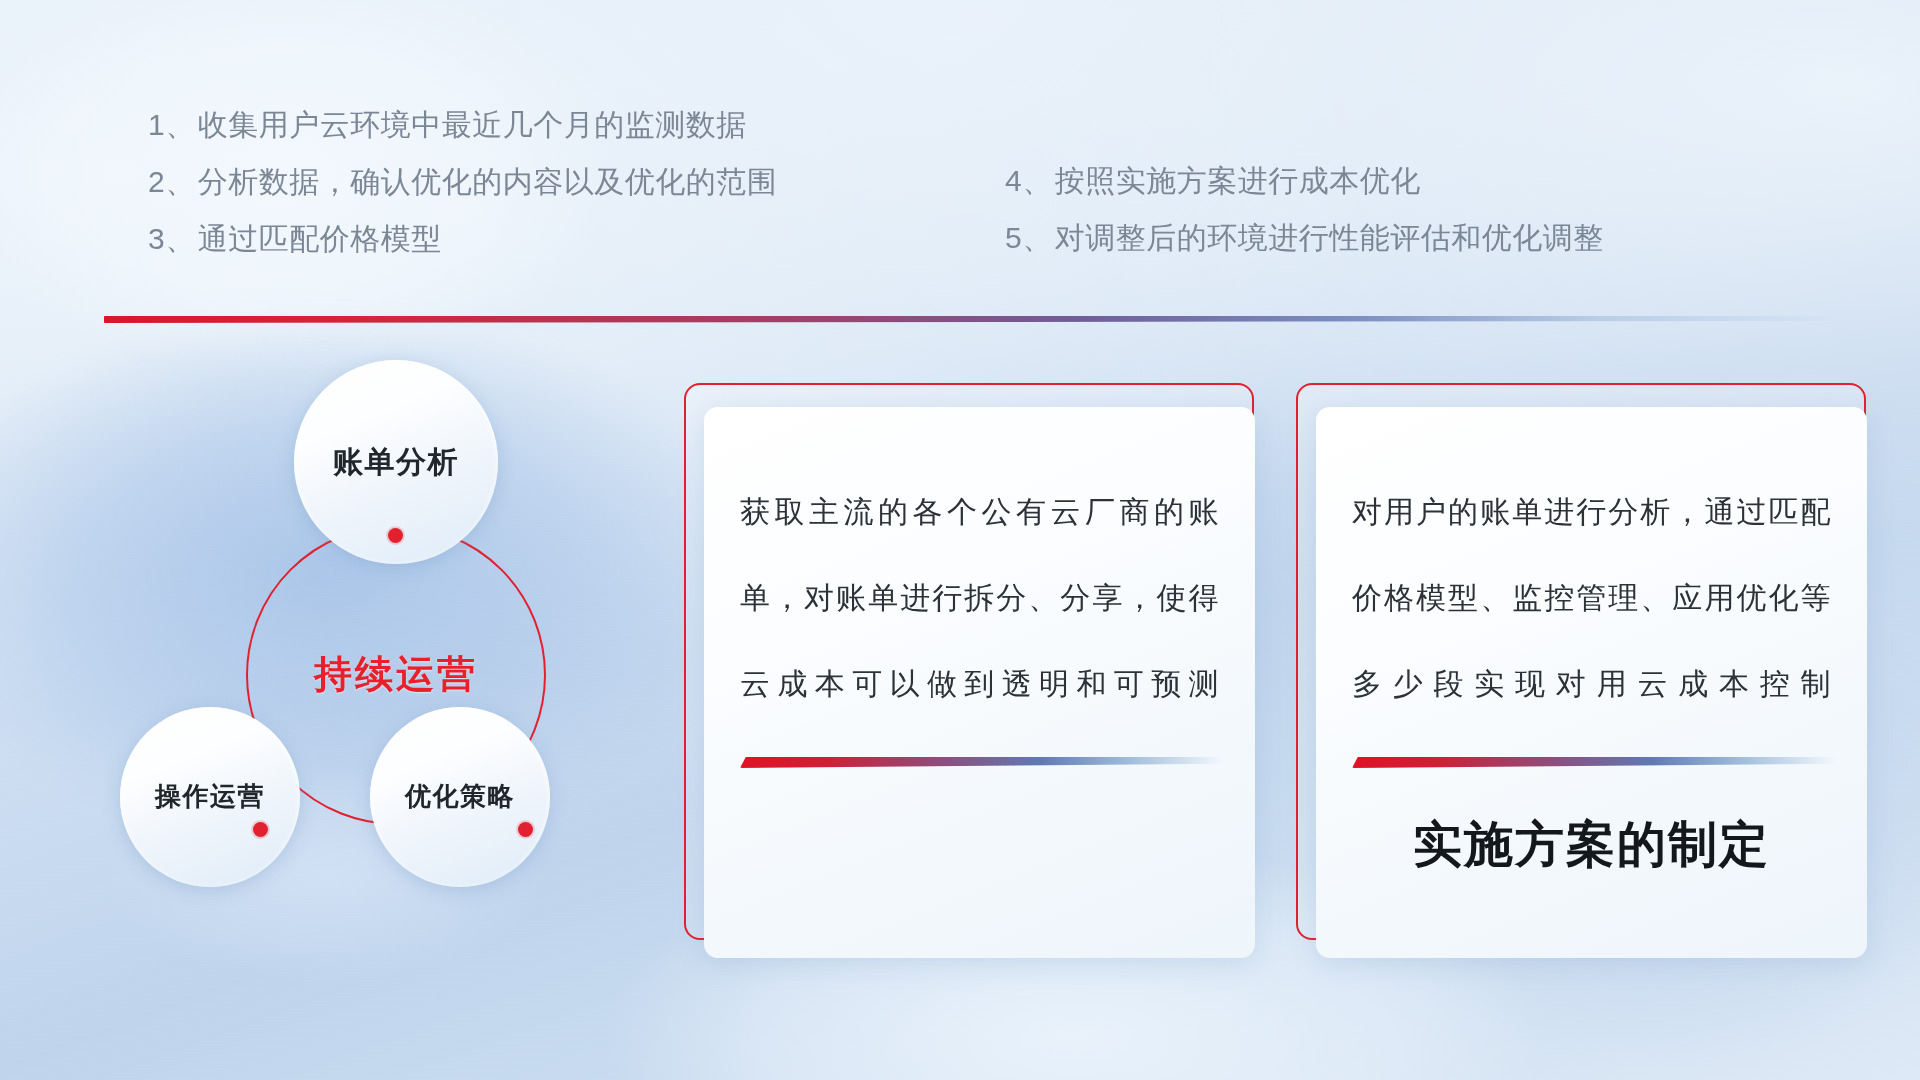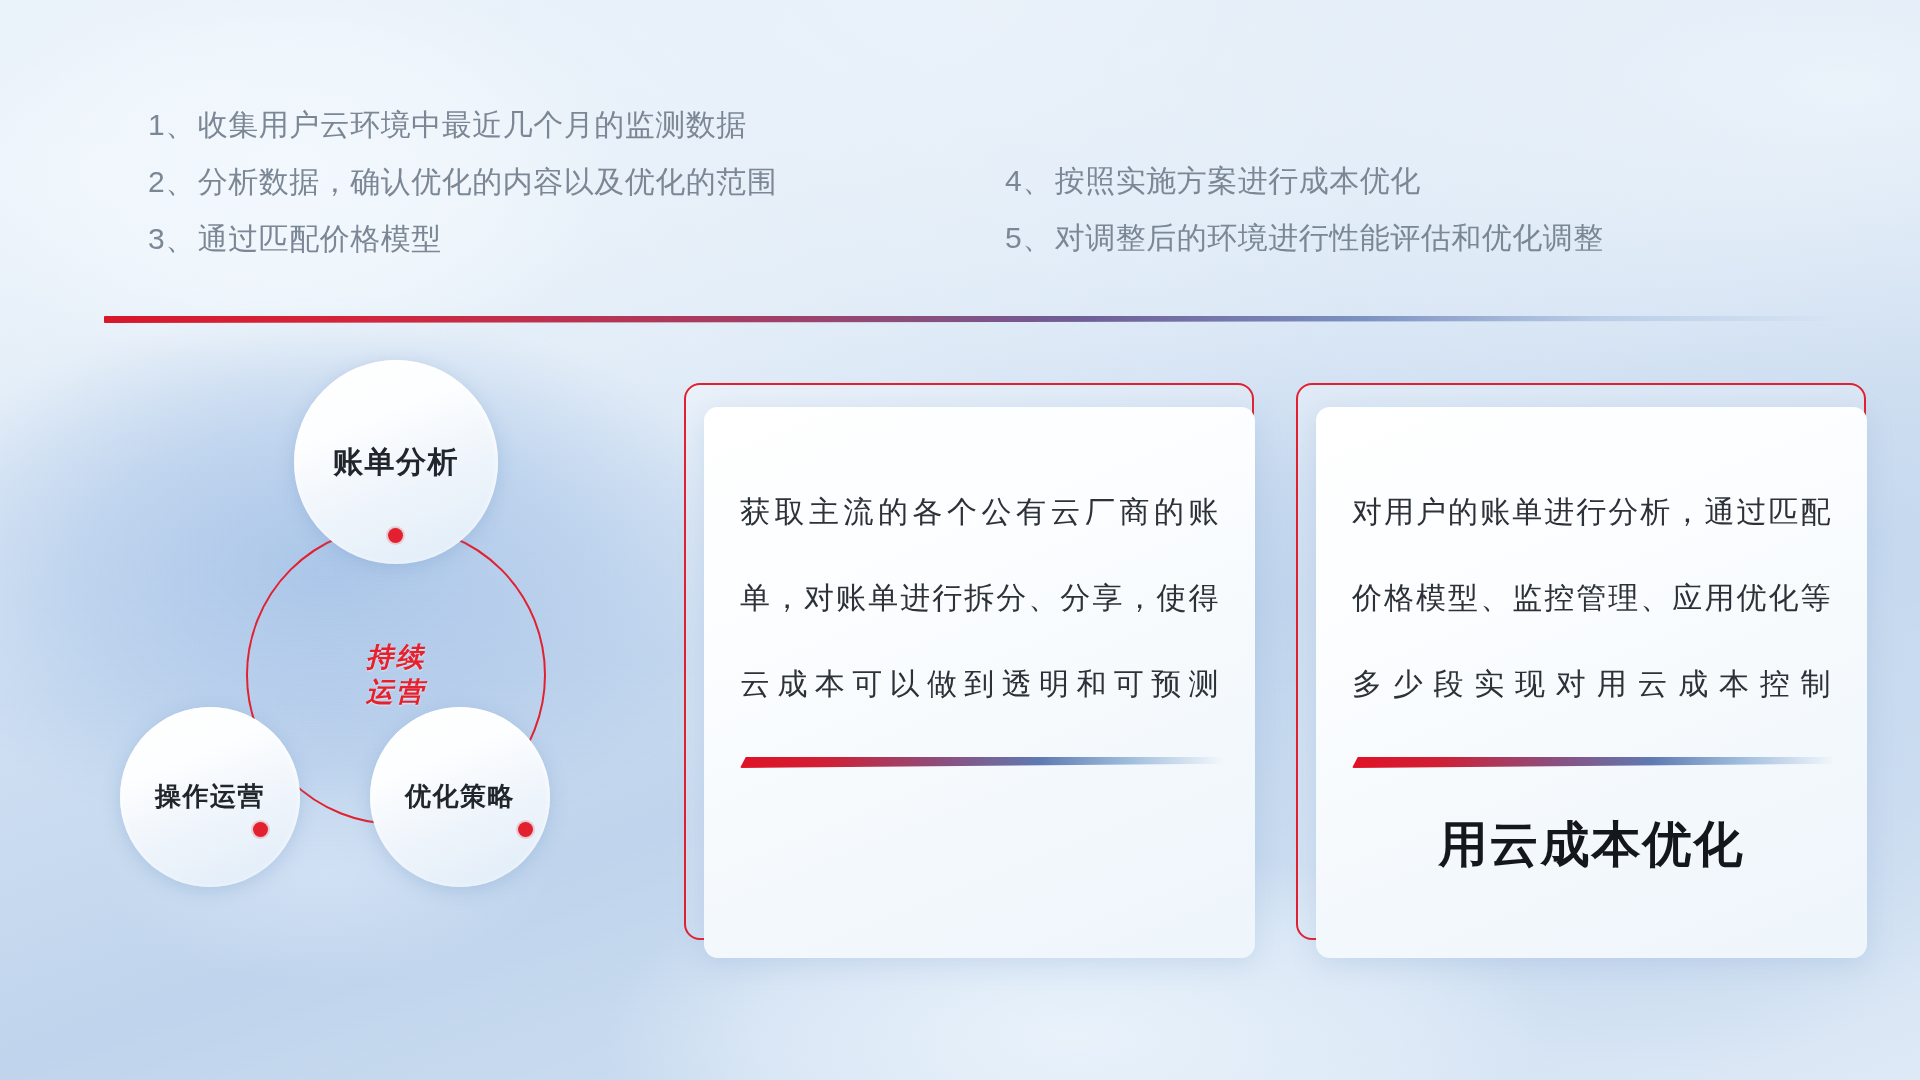--- a/index.html
+++ b/index.html
@@ -105,25 +105,24 @@
   }
   .dot{
     position:absolute; width:15px; height:15px; border-radius:50%;
     background:#e2202f; box-shadow:0 0 0 2px rgba(226,32,47,0.18);
   }
   .dot-top{ left:290px; top:168px; }
   .dot-bl{ left:155px; top:462px; }
   .dot-br{ left:420px; top:462px; }
   .venn-center{
     position:absolute; left:148px; top:165px; width:300px; height:300px;
-    display:flex; flex-direction:column; align-items:center; justify-content:center;
-    color:#e8202c; font-weight:800; font-size:27px; letter-spacing:3px;
+    display:flex; flex-direction:row; align-items:center; justify-content:center;
+    color:#e8202c; font-weight:800; font-size:38px; letter-spacing:3px;
     line-height:1.3; text-shadow:0 1px 2px rgba(255,255,255,0.55);
     pointer-events:none;
-    font-style:italic;
   }
 
   
   .card-frame{
     position:absolute; top:383px; width:570px; height:557px;
     border:2px solid #e2202f; border-radius:16px;
     background:linear-gradient(160deg, rgba(255,255,255,0.30) 0%, rgba(255,255,255,0.12) 100%);
     padding-left:8px;
   }
   .card-frame.c1{ left:684px; }
@@ -238,15 +237,15 @@
   <div class="card-inner">
     <div class="card-body">获取主流的各个公有云厂商的账单，对账单进行拆分、分享，使得云成本可以做到透明和可预测</div>
     <div class="card-rule"></div>
   </div>
 </div>
 
 <div class="card-frame c2">
   <div class="card-inner">
     <div class="card-body">对用户的账单进行分析，通过匹配价格模型、监控管理、应用优化等多少段实现对用云成本控制</div>
     <div class="card-rule"></div>
-    <div class="card-title">用云成本优化</div>
+    <div class="card-title">实施方案的制定</div>
   </div>
 </div>
 
 </body></html>

